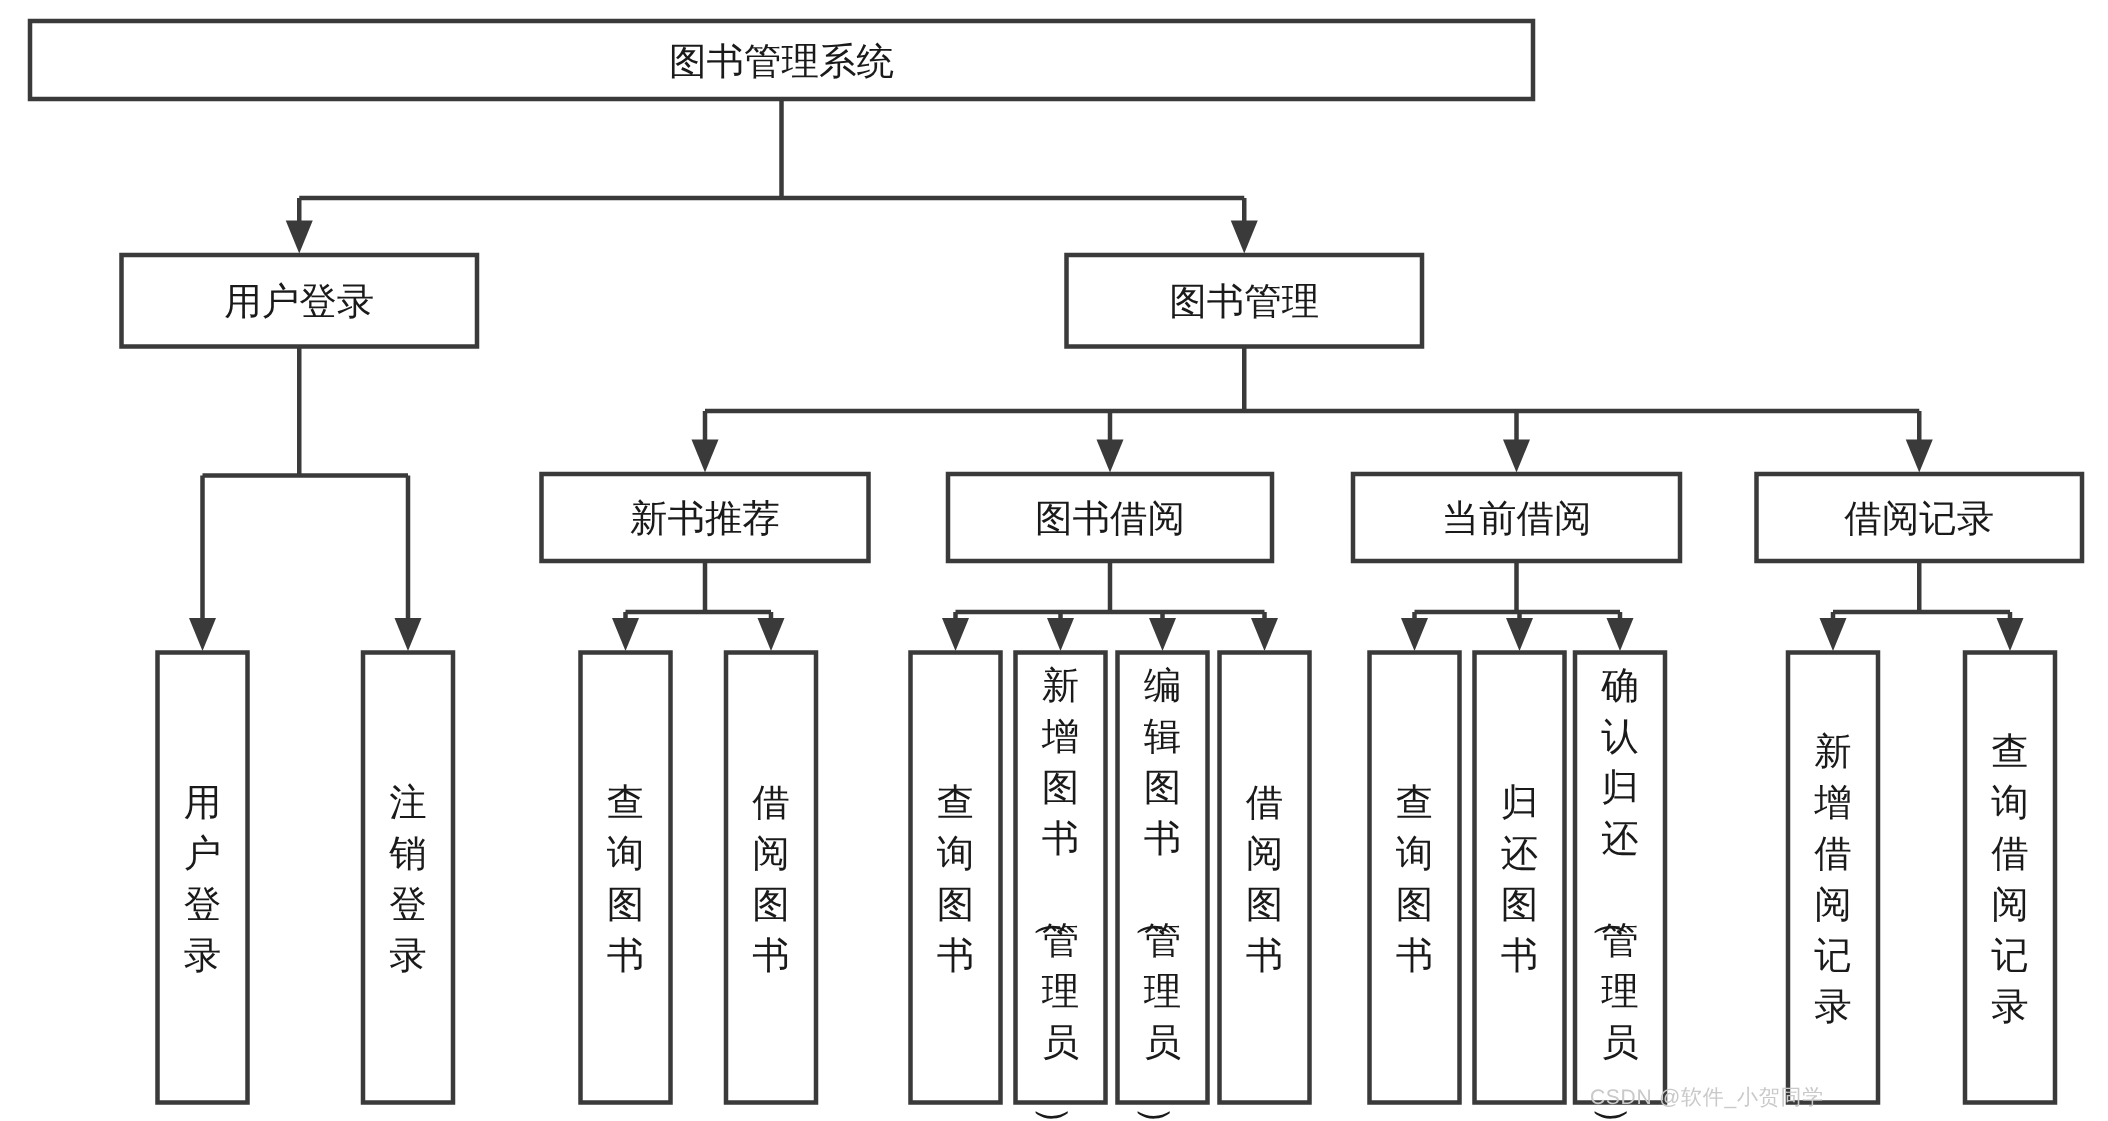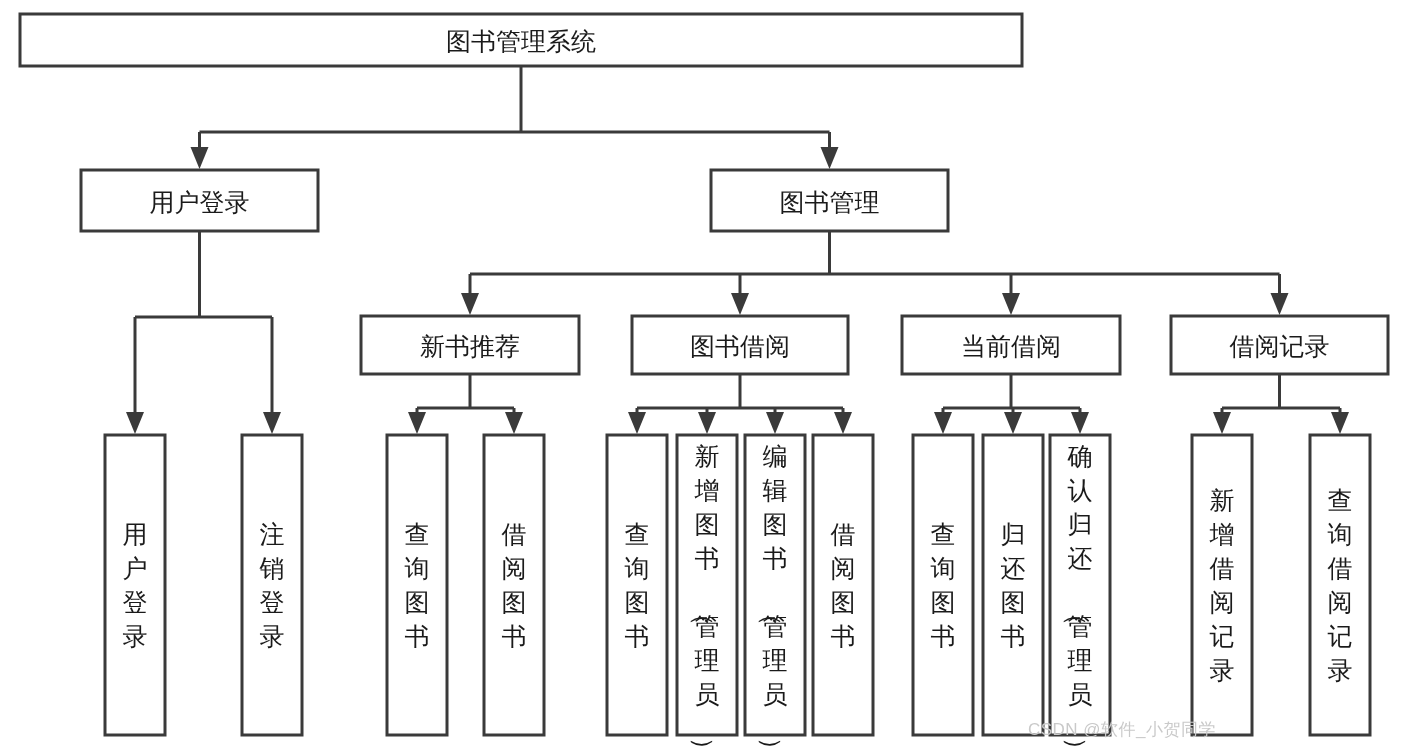--- a/index.html
+++ b/index.html
@@ -58,21 +58,21 @@
     font-family: "Liberation Sans", "DejaVu Sans", sans-serif;
     font-size: 25px;
     fill: #1a1a1a;
     text-anchor: middle;
   }
   .watermark {
     position: absolute;
     right: 10px;
     bottom: 6px;
     font-family: "Liberation Sans", "DejaVu Sans", sans-serif;
-    font-size: 17px;
+    font-size: 14px;
     color: #c9c9c9;
     letter-spacing: 0.5px;
     white-space: nowrap;
     pointer-events: none;
   }
 </style>
 </head>
 <body>
 
 <div id="diagram-root">

